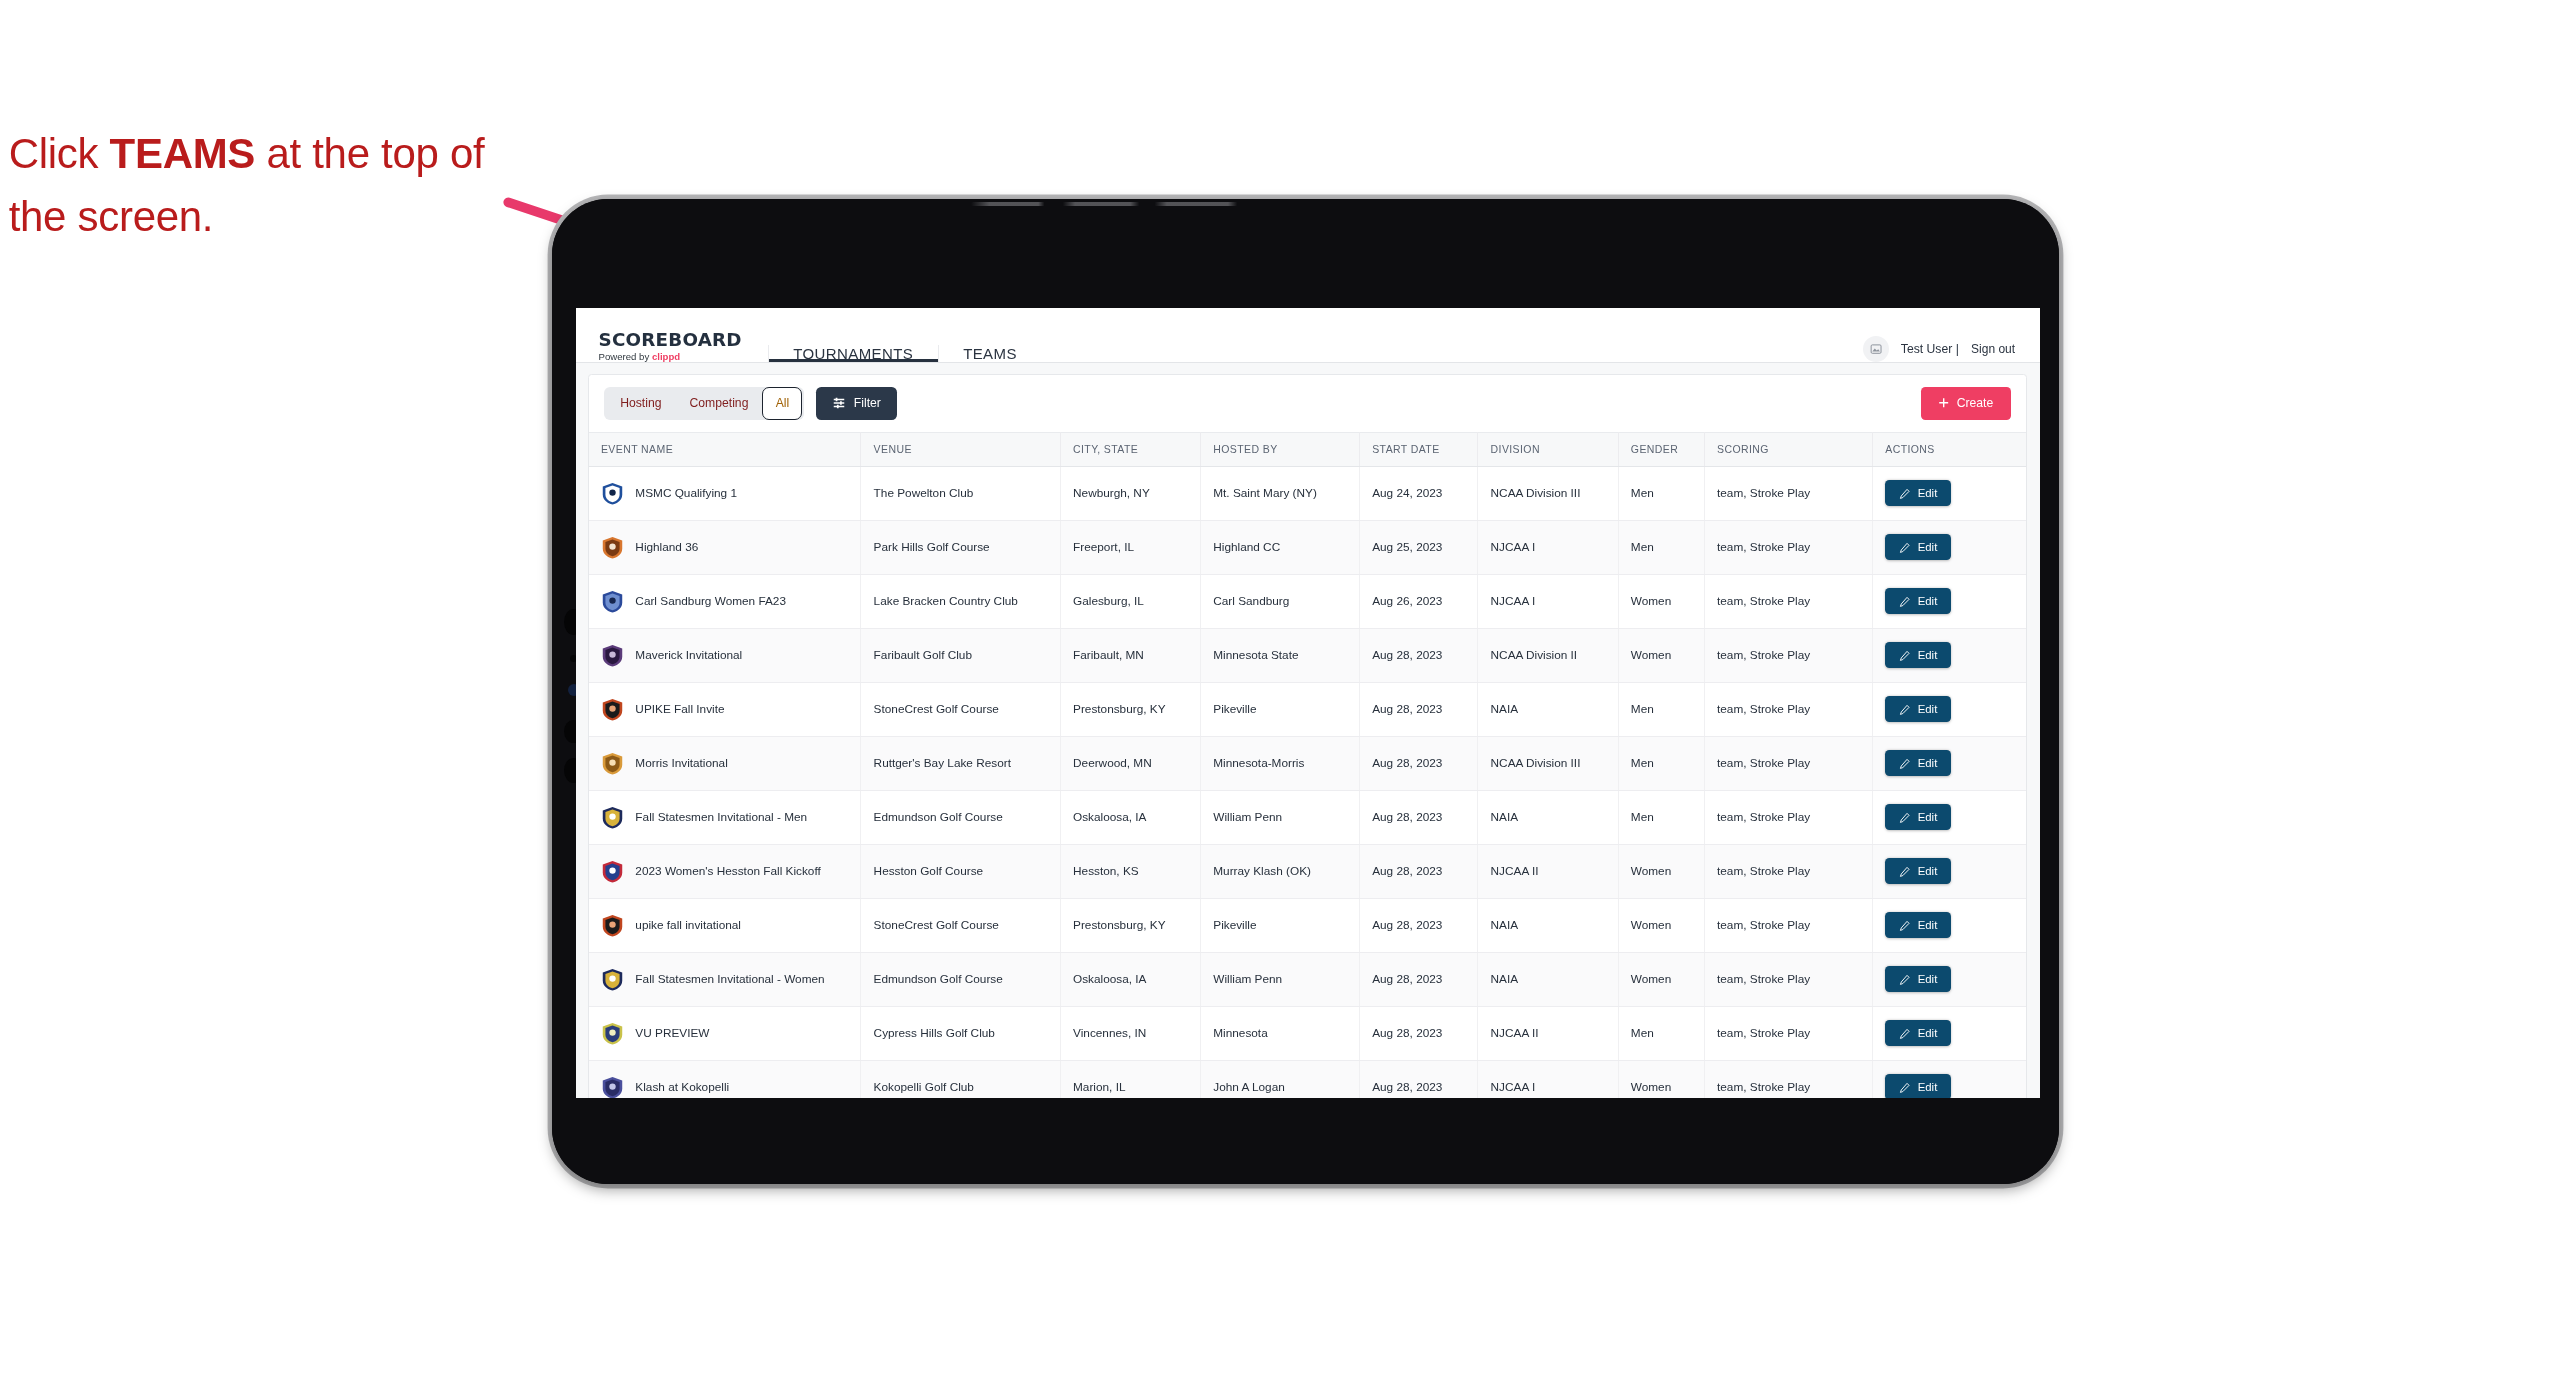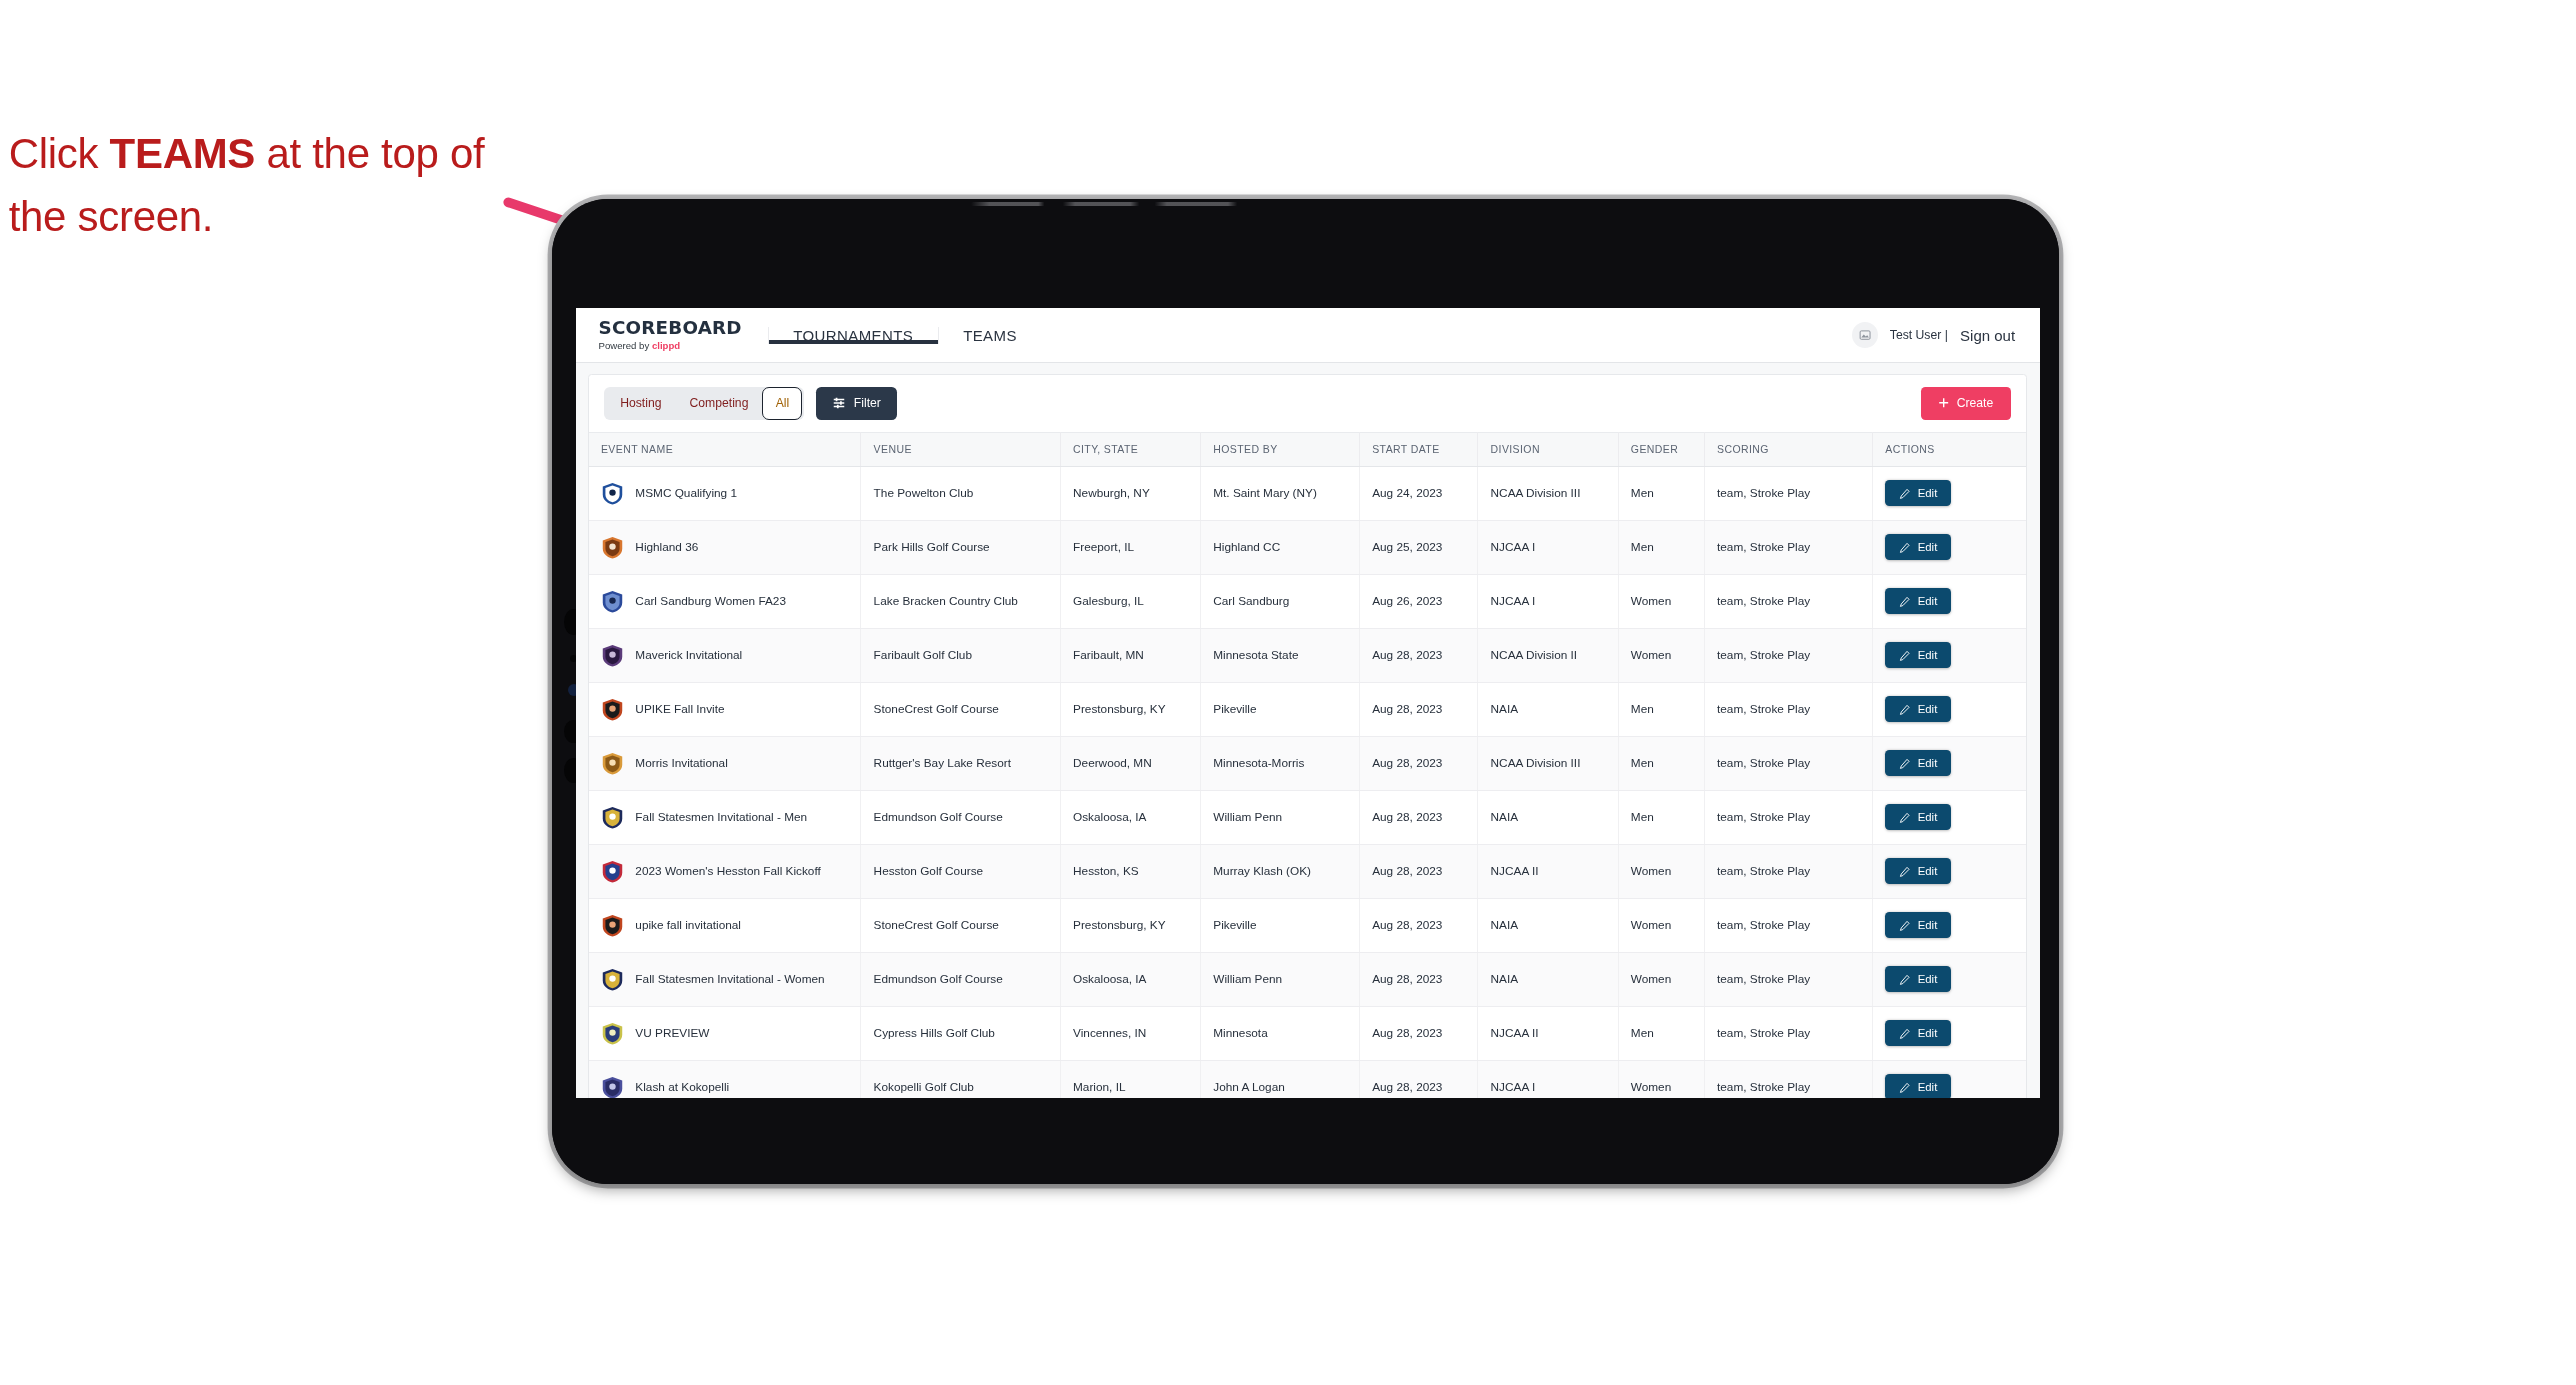--- a/index.html
+++ b/index.html
@@ -99,21 +99,21 @@
     top: 0;
     width: 1464px;
     background: #ffffff;
   }
 
   
   #app-nav {
     height: 54px;
     background: #ffffff;
     display: flex;
-    align-items: center;
+    align-items: flex-end;
     position: relative;
     border-bottom: 0.9px solid #e3e5e8;
   }
   #brand {
     display: flex;
     flex-direction: column;
     justify-content: center;
     padding-left: 23px;
     padding-right: 26px;
   }
@@ -160,21 +160,21 @@
     padding-right: 24.5px;
     gap: 12.2px;
   }
   #avatar {
     width: 26px; height: 26px;
     border-radius: 50%;
     background: #f1f2f4;
     display: flex; align-items: center; justify-content: center;
   }
   #user-name { font-size: 12.2px; color: #2a3340; }
-  #sign-out { font-size: 15px; color: #2a3340; cursor: pointer; }
+  #sign-out { font-size: 12px; color: #2a3340; cursor: pointer; }
 
   
   #content {
     background: #f7f8f9;
     padding: 10.5px 12.2px 0 12.2px;
   }
   #card {
     background: #ffffff;
     border: 0.9px solid #e6e8eb;
     border-radius: 3.5px;

